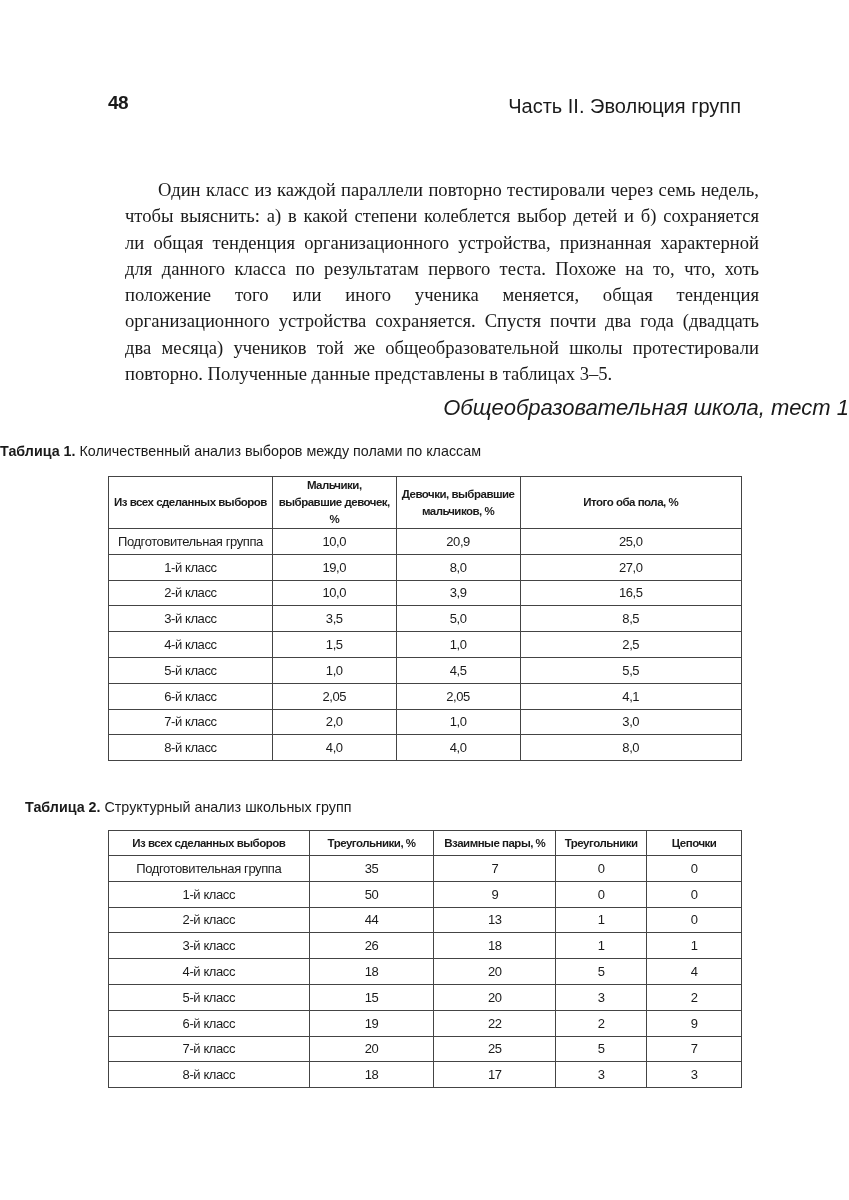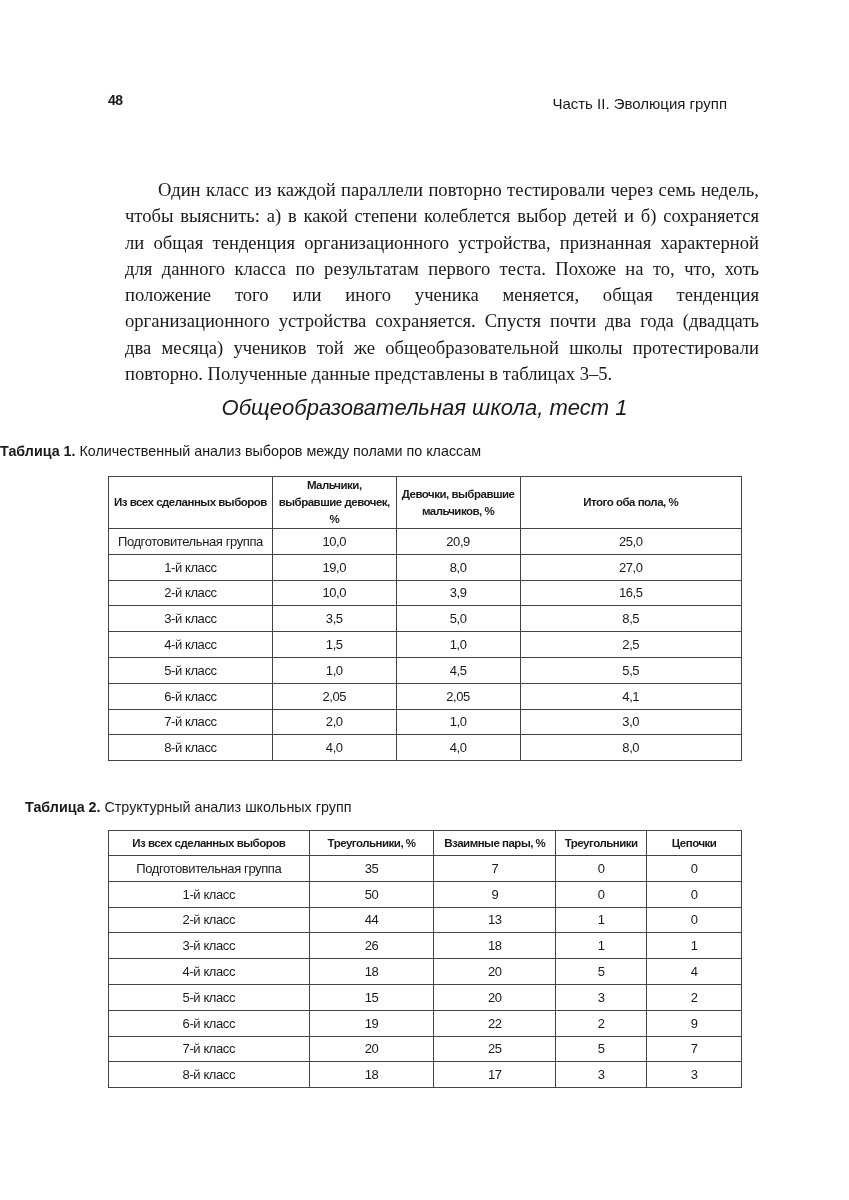--- a/index.html
+++ b/index.html
@@ -1,20 +1,20 @@
 <!DOCTYPE html>
 <html><head>
   <meta charset="utf-8">
   <style>
     html, body { margin: 0; padding: 0; background: #ffffff; }
     body { width: 849px; height: 1200px; position: relative; overflow: hidden; color: #1a1a1a; }
-    .page-num { position: absolute; left: 108px; top: 92px; font-family: "Liberation Sans", sans-serif; font-weight: bold; font-size: 14px; letter-spacing: -0.5px; }
-    .running-head { position: absolute; right: 122px; top: 95px; font-family: "Liberation Sans", sans-serif; font-size: 15px; }
+    .page-num { position: absolute; left: 108px; top: 92px; font-family: "Liberation Sans", sans-serif; font-weight: bold; font-size: 19px; letter-spacing: -0.5px; }
+    .running-head { position: absolute; right: 108px; top: 95px; font-family: "Liberation Sans", sans-serif; font-size: 20px; }
     .body-text { position: absolute; left: 108px; top: 160px; width: 634px; font-family: "Liberation Serif", serif; font-size: 18.6px; line-height: 26.3px; text-align: justify; text-indent: 33px; margin: 17px; hyphens: manual; }
-    .section-title { position: absolute; left: 0; width: 849px; top: 395px; text-align: center; font-family: "Liberation Sans", sans-serif; font-style: italic; font-size: 22px; }
+    .section-title { position: absolute; left: 0; width: 849px; top: 395px; text-align: right; font-family: "Liberation Sans", sans-serif; font-style: italic; font-size: 22px; }
     .caption { position: absolute; left: 0; width: 849px; text-align: left; font-family: "Liberation Sans", sans-serif; font-size: 14.3px; }
     .caption b { font-weight: bold; }
     .cap1 { top: 443px; }
     .cap2 { top: 799px; padding-left: 25px; }
     table { position: absolute; left: 108px; width: 634px; border-collapse: collapse; font-family: "Liberation Sans", sans-serif; font-size: 13px; letter-spacing: -0.4px; }
     table td, table th { border: 1.5px solid #444; text-align: center; padding: 0 4px; }
     table th { font-weight: bold; font-size: 11.5px; letter-spacing: -0.5px; line-height: 17px; }
     .t1 { top: 476px; }
     .t1 th { height: 42px; }
     .t1 td { height: 24.8px; }

